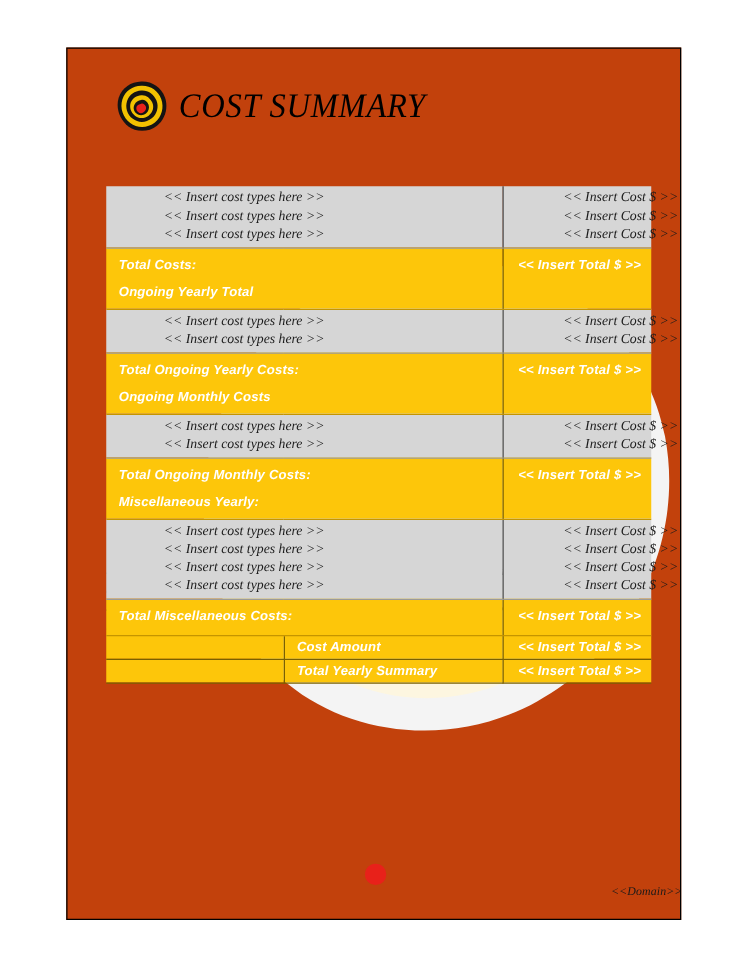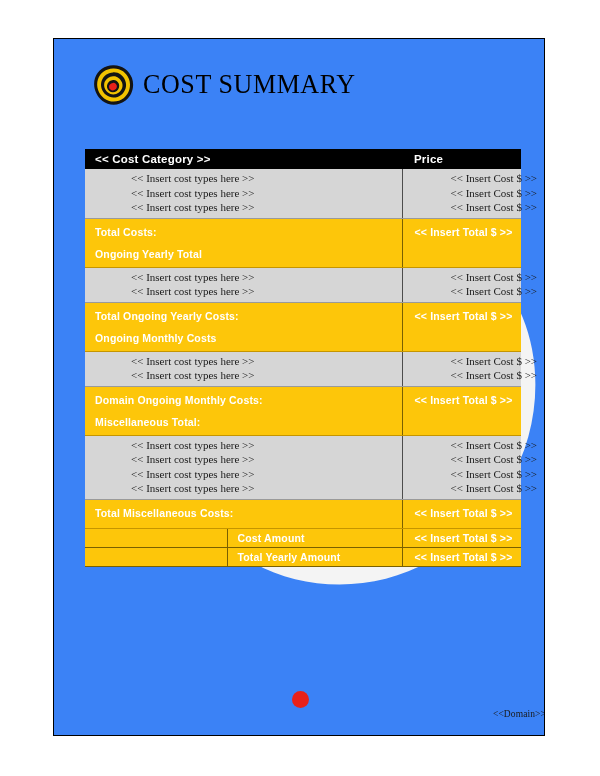--- a/index.html
+++ b/index.html
@@ -13,23 +13,24 @@
     position:relative;
     width:600px; height:776px;
     background:#ffffff;
   }
 
   
   .sheet {
     position:absolute;
     left:53px; top:38px;
     width:492px; height:698px;
-    background:#3b82f6;
+    background:#c2410c;
     border:1.3px solid #000000;
     overflow:hidden;
+    font-style:italic;
   }
 
   
   .watermark {
     position:absolute;
     left:90px; top:150px;
     width:420px; height:430px;
     pointer-events:none;
     z-index:0;
     opacity:1;
@@ -223,24 +224,20 @@
       </div>
 
       <div class="table-frame">
         <table class="table" style="position:static;left:auto;top:auto;">
           <colgroup>
             <col class="col-mid">
             <col class="col-sub">
             <col class="col-price">
           </colgroup>
           <tbody id="table-body">
-              <tr class="hdr-row">
-                <td colspan="2">&lt;&lt; Cost Category &gt;&gt;</td>
-                <td class="price-h">Price</td>
-              </tr>
               <tr class="grey-block">
                 <td colspan="2">
                   <span class="line">&lt;&lt; Insert cost types here &gt;&gt;</span>
                   <span class="line">&lt;&lt; Insert cost types here &gt;&gt;</span>
                   <span class="line">&lt;&lt; Insert cost types here &gt;&gt;</span>
                 </td>
                 <td class="price-c">
                   <span class="line">&lt;&lt; Insert Cost $ &gt;&gt;</span>
                   <span class="line">&lt;&lt; Insert Cost $ &gt;&gt;</span>
                   <span class="line">&lt;&lt; Insert Cost $ &gt;&gt;</span>
@@ -279,22 +276,22 @@
                   <span class="line">&lt;&lt; Insert cost types here &gt;&gt;</span>
                   <span class="line">&lt;&lt; Insert cost types here &gt;&gt;</span>
                 </td>
                 <td class="price-c">
                   <span class="line">&lt;&lt; Insert Cost $ &gt;&gt;</span>
                   <span class="line">&lt;&lt; Insert Cost $ &gt;&gt;</span>
                 </td>
               </tr>
               <tr class="yellow-block">
                 <td colspan="2">
-                  <span class="l1">Domain Ongoing Monthly Costs:</span>
-                  <span class="l2">Miscellaneous Total:</span>
+                  <span class="l1">Total Ongoing Monthly Costs:</span>
+                  <span class="l2">Miscellaneous Yearly:</span>
                 </td>
                 <td class="price-c">
                   <span class="l1">&lt;&lt; Insert Total $ &gt;&gt;</span>
                 </td>
               </tr>
               <tr class="grey-block">
                 <td colspan="2">
                   <span class="line">&lt;&lt; Insert cost types here &gt;&gt;</span>
                   <span class="line">&lt;&lt; Insert cost types here &gt;&gt;</span>
                   <span class="line">&lt;&lt; Insert cost types here &gt;&gt;</span>
@@ -315,21 +312,21 @@
                   <span class="single">&lt;&lt; Insert Total $ &gt;&gt;</span>
                 </td>
               </tr>
               <tr class="split-row">
                 <td class="blank"></td>
                 <td>Cost Amount</td>
                 <td class="price-c">&lt;&lt; Insert Total $ &gt;&gt;</td>
               </tr>
               <tr class="split-row">
                 <td class="blank"></td>
-                <td>Total Yearly Amount</td>
+                <td>Total Yearly Summary</td>
                 <td class="price-c">&lt;&lt; Insert Total $ &gt;&gt;</td>
               </tr>
             </tbody>
         </table>
       </div>
 
       <p class="disclaimer">
         <b>Standard Disclaimer:</b><span> The numbers represented above are to be used as an estimate for the projects discussed. The above Cost Summary does in no way constitute a warranty of final price. Estimates are subject to change if project specifications are changed or costs for outsourced services change before being locked in by a binding contract.</span>
       </p>
 

